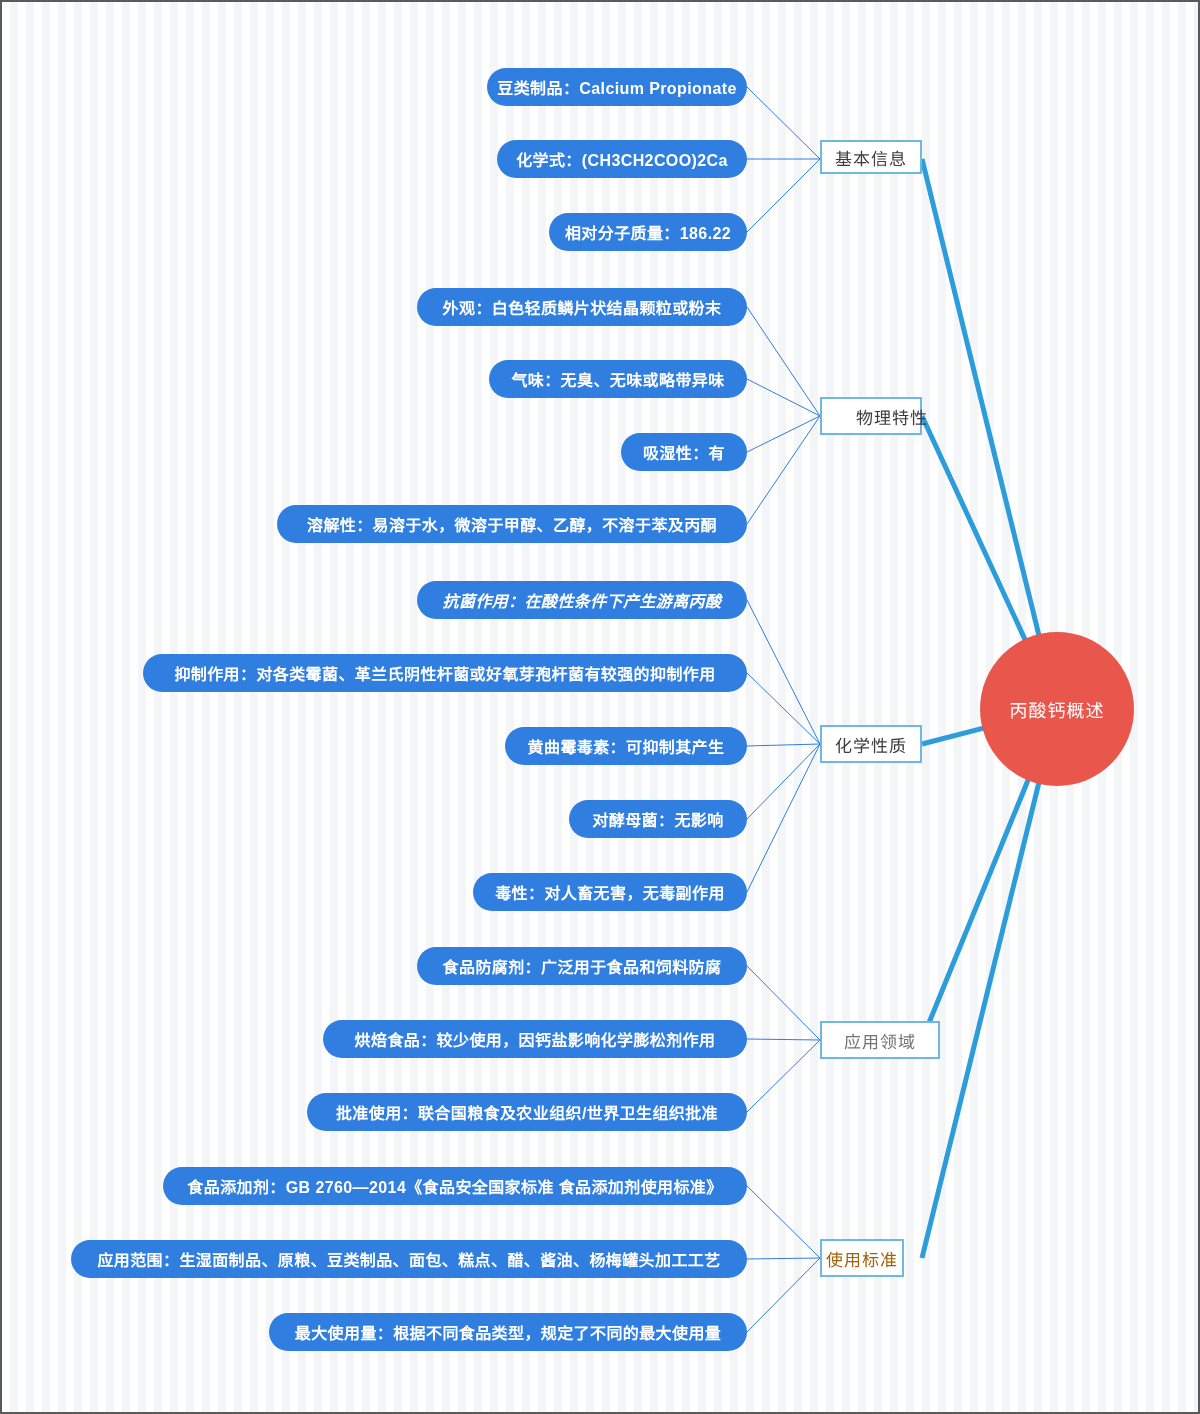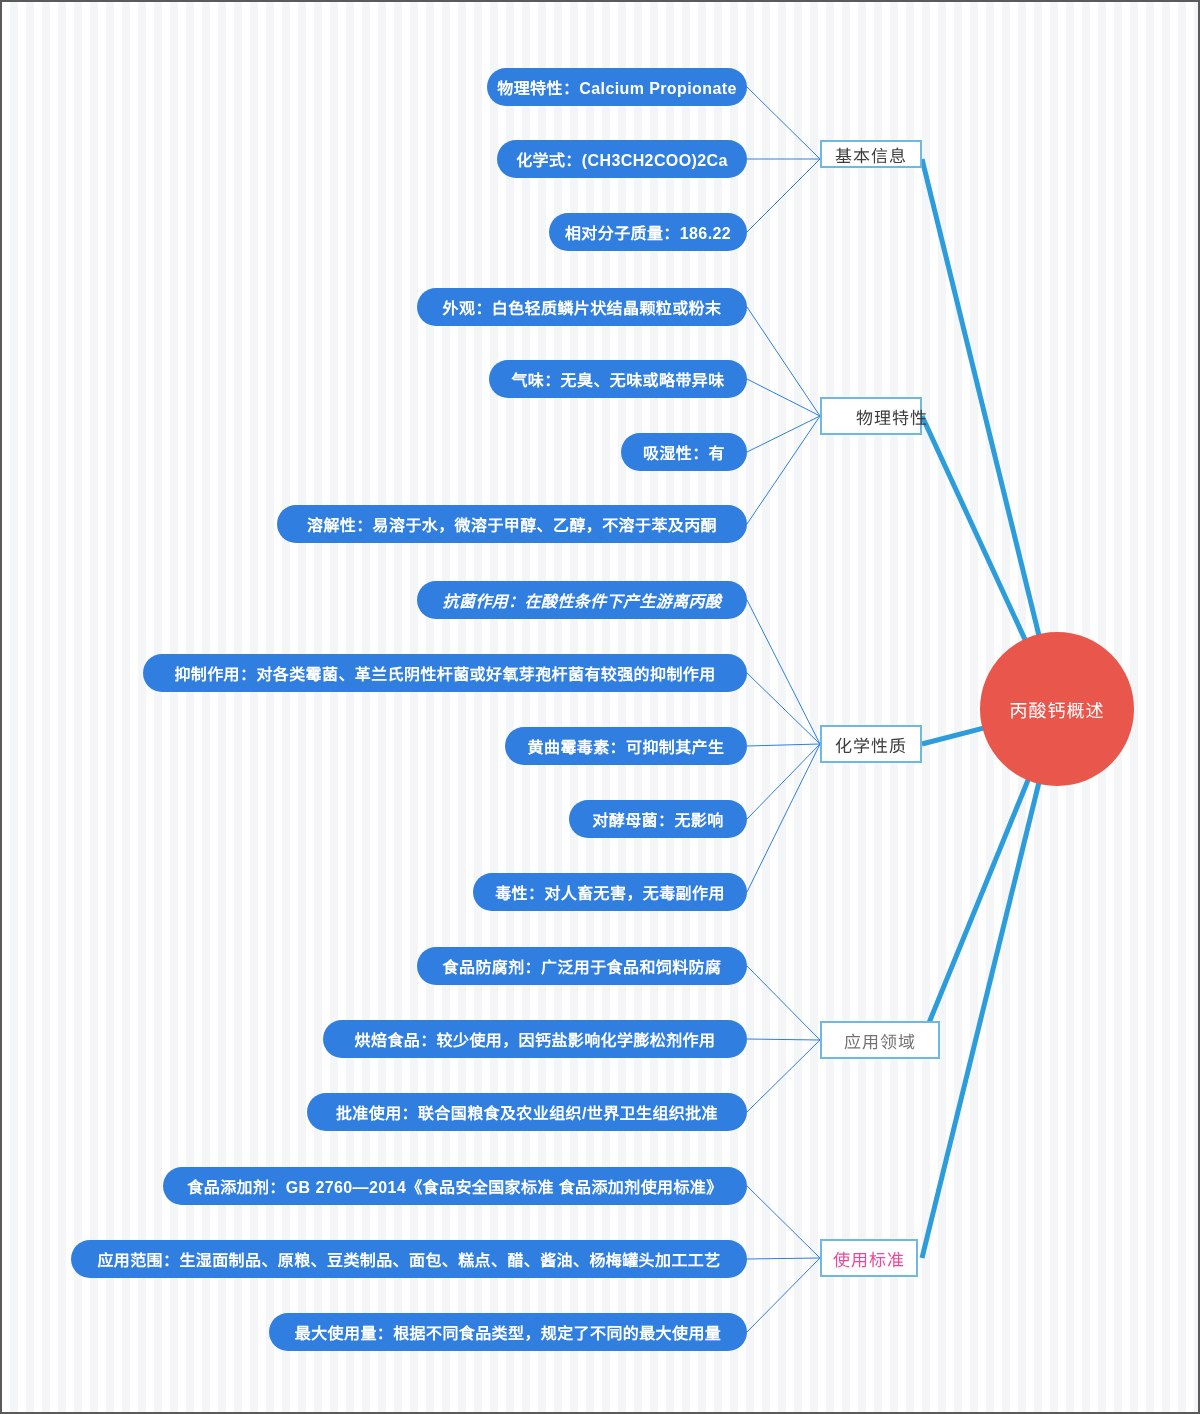--- a/index.html
+++ b/index.html
@@ -106,38 +106,38 @@
       <line x1="1026.6760777264533" y1="776.4460612781033" x2="920" y2="1038" stroke="#2d9cdb" stroke-width="5" stroke-linecap="butt"></line>
       <line x1="818" y1="1038" x2="745" y2="964" stroke="#2f7ee0" stroke-width="1" stroke-linecap="butt"></line>
       <line x1="818" y1="1038" x2="745" y2="1037" stroke="#2f7ee0" stroke-width="1" stroke-linecap="butt"></line>
       <line x1="818" y1="1038" x2="745" y2="1110" stroke="#2f7ee0" stroke-width="1" stroke-linecap="butt"></line>
       <line x1="1037.0908909058724" y1="779.8303769827854" x2="920" y2="1256" stroke="#2d9cdb" stroke-width="5" stroke-linecap="butt"></line>
       <line x1="818" y1="1256" x2="745" y2="1184" stroke="#2f7ee0" stroke-width="1" stroke-linecap="butt"></line>
       <line x1="818" y1="1256" x2="745" y2="1257" stroke="#2f7ee0" stroke-width="1" stroke-linecap="butt"></line>
       <line x1="818" y1="1256" x2="745" y2="1330" stroke="#2f7ee0" stroke-width="1" stroke-linecap="butt"></line>
     </svg>
   <div id="nodes">
-      <div class="branch-node" style="left: 818px; top: 138px; width: 102px; height: 28px; background: rgb(255, 255, 255); border-color: rgb(111, 184, 224); color: rgb(61, 61, 61);">基本信息</div>
-      <div class="leaf-node" style="left: 485px; top: 66px; width: 260px; background: rgb(47, 126, 224); color: rgb(255, 255, 255);">物理特性：Calcium Propionate</div>
+      <div class="branch-node" style="left: 818px; top: 138px; width: 102px; height: 34px; background: rgb(255, 255, 255); border-color: rgb(111, 184, 224); color: rgb(61, 61, 61);">基本信息</div>
+      <div class="leaf-node" style="left: 485px; top: 66px; width: 260px; background: rgb(47, 126, 224); color: rgb(255, 255, 255);">豆类制品：Calcium Propionate</div>
       <div class="leaf-node" style="left: 495px; top: 138px; width: 250px; background: rgb(47, 126, 224); color: rgb(255, 255, 255);">化学式：(CH3CH2COO)2Ca</div>
       <div class="leaf-node" style="left: 547px; top: 211px; width: 198px; background: rgb(47, 126, 224); color: rgb(255, 255, 255);">相对分子质量：186.22</div>
       <div class="branch-node" style="left: 818px; top: 395px; width: 102px; height: 38px; background: rgb(255, 255, 255); border-color: rgb(111, 184, 224); color: rgb(61, 61, 61); padding-left: 42px;">物理特性</div>
       <div class="leaf-node" style="left: 415px; top: 286px; width: 330px; background: rgb(47, 126, 224); color: rgb(255, 255, 255);">外观：白色轻质鳞片状结晶颗粒或粉末</div>
       <div class="leaf-node" style="left: 487px; top: 358px; width: 258px; background: rgb(47, 126, 224); color: rgb(255, 255, 255);">气味：无臭、无味或略带异味</div>
       <div class="leaf-node" style="left: 619px; top: 431px; width: 126px; background: rgb(47, 126, 224); color: rgb(255, 255, 255);">吸湿性：有</div>
       <div class="leaf-node" style="left: 275px; top: 503px; width: 470px; background: rgb(47, 126, 224); color: rgb(255, 255, 255);">溶解性：易溶于水，微溶于甲醇、乙醇，不溶于苯及丙酮</div>
       <div class="branch-node" style="left: 818px; top: 723px; width: 102px; height: 38px; background: rgb(255, 255, 255); border-color: rgb(111, 184, 224); color: rgb(61, 61, 61);">化学性质</div>
       <div class="leaf-node" style="left: 415px; top: 579px; width: 330px; background: rgb(47, 126, 224); color: rgb(255, 255, 255); font-style: italic;">抗菌作用：在酸性条件下产生游离丙酸</div>
       <div class="leaf-node" style="left: 141px; top: 652px; width: 604px; background: rgb(47, 126, 224); color: rgb(255, 255, 255);">抑制作用：对各类霉菌、革兰氏阴性杆菌或好氧芽孢杆菌有较强的抑制作用</div>
       <div class="leaf-node" style="left: 503px; top: 725px; width: 242px; background: rgb(47, 126, 224); color: #ffffff;">黄曲霉毒素：可抑制其产生</div>
       <div class="leaf-node" style="left: 567px; top: 798px; width: 178px; background: rgb(47, 126, 224); color: rgb(255, 255, 255);">对酵母菌：无影响</div>
       <div class="leaf-node" style="left: 471px; top: 871px; width: 274px; background: rgb(47, 126, 224); color: rgb(255, 255, 255);">毒性：对人畜无害，无毒副作用</div>
       <div class="branch-node" style="left: 818px; top: 1019px; width: 120px; height: 38px; background: rgb(255, 255, 255); border-color: rgb(111, 184, 224); color: #737373;">应用领域</div>
       <div class="leaf-node" style="left: 415px; top: 945px; width: 330px; background: rgb(47, 126, 224); color: rgb(255, 255, 255);">食品防腐剂：广泛用于食品和饲料防腐</div>
       <div class="leaf-node" style="left: 321px; top: 1018px; width: 424px; background: rgb(47, 126, 224); color: rgb(255, 255, 255);">烘焙食品：较少使用，因钙盐影响化学膨松剂作用</div>
       <div class="leaf-node" style="left: 305px; top: 1091px; width: 440px; background: rgb(47, 126, 224); color: rgb(255, 255, 255);">批准使用：联合国粮食及农业组织/世界卫生组织批准</div>
-      <div class="branch-node" style="left: 818px; top: 1237px; width: 98px; height: 38px; background: rgb(255, 255, 255); border-color: rgb(111, 184, 224); color: #ec4899;">使用标准</div>
+      <div class="branch-node" style="left: 818px; top: 1237px; width: 84px; height: 38px; background: rgb(255, 255, 255); border-color: rgb(111, 184, 224); color: #a16207;">使用标准</div>
       <div class="leaf-node" style="left: 161px; top: 1165px; width: 584px; background: rgb(47, 126, 224); color: rgb(255, 255, 255);">食品添加剂：GB 2760—2014《食品安全国家标准 食品添加剂使用标准》</div>
       <div class="leaf-node" style="left: 69px; top: 1238px; width: 676px; background: rgb(47, 126, 224); color: rgb(255, 255, 255);">应用范围：生湿面制品、原粮、豆类制品、面包、糕点、醋、酱油、杨梅罐头加工工艺</div>
       <div class="leaf-node" style="left: 267px; top: 1311px; width: 478px; background: rgb(47, 126, 224); color: rgb(255, 255, 255);">最大使用量：根据不同食品类型，规定了不同的最大使用量</div>
       <div class="root-node" style="left: 978px; top: 630px; width: 154px; height: 154px; background: rgb(232, 86, 76); color: rgb(255, 255, 255);">丙酸钙概述</div>
     </div>
 </div>
 
 </body></html>

